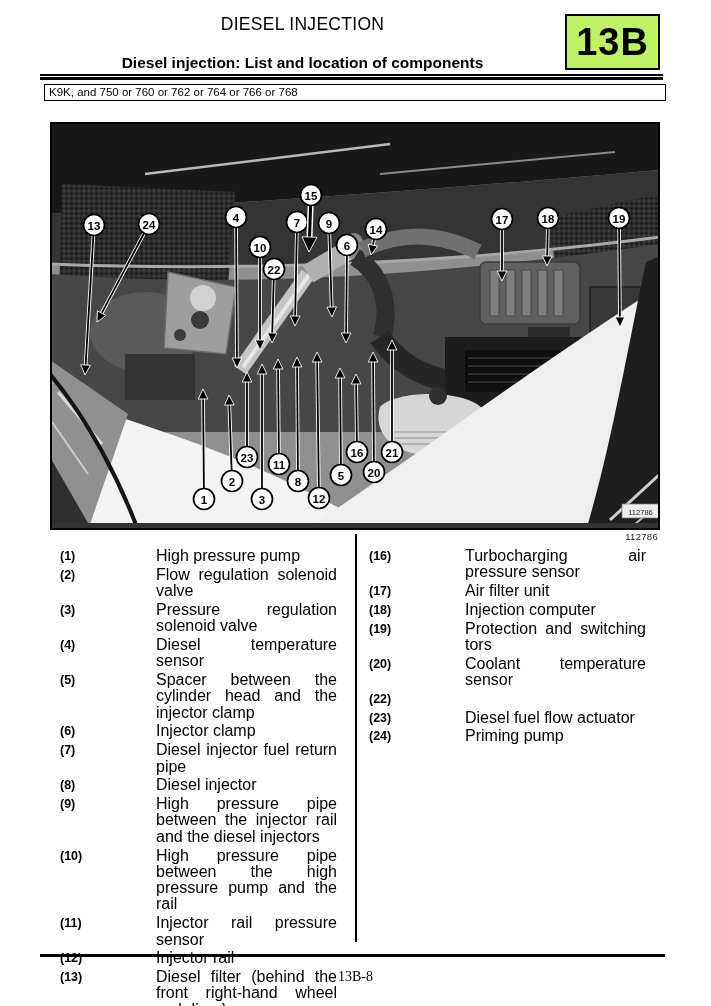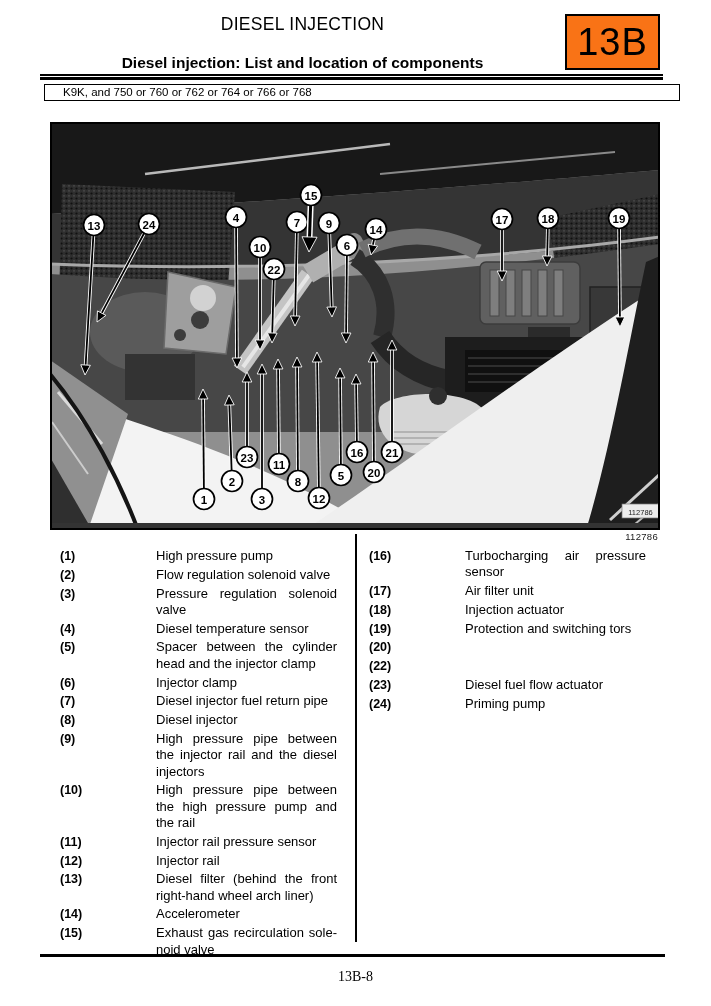--- a/index.html
+++ b/index.html
@@ -6,46 +6,46 @@
   body{
     width:711px;height:1006px;background:#ffffff;position:relative;
     font-family:"Liberation Sans",sans-serif;color:#000;overflow:hidden;
   }
   
   .header-titles{position:absolute;left:40px;top:0;width:525px;text-align:center;}
   .page-title{margin:5px;padding-top:9px;font-size:17.5px;font-weight:normal;letter-spacing:.3px;}
   .page-subtitle{margin:4px;padding-top:14px;font-size:15.5px;font-weight:bold;}
   .section-box{
     position:absolute;left:565px;top:14px;width:91px;height:52px;
-    border:2.5px solid #000;background:#f97316;
+    border:2.5px solid #000;background:#bef264;
     display:flex;align-items:center;justify-content:center;
-    font-size:38px;font-weight:normal;letter-spacing:1px;text-align:center;
+    font-size:38px;font-weight:bold;letter-spacing:1px;text-align:center;
   }
   .rule-thin{position:absolute;left:40px;top:74px;width:623px;height:1.5px;background:#000;}
   .rule-thick{position:absolute;left:40px;top:77px;width:623px;height:3px;background:#000;}
   .variant-bar{
     position:absolute;left:44px;top:84px;width:616px;height:15px;
-    border:1.5px solid #000;font-size:11.5px;line-height:15px;padding-left:18px;
+    border:1.5px solid #000;font-size:11.5px;line-height:15px;padding-left:4px;
   }
   
   .figure-wrap{position:absolute;left:50px;top:122px;width:610px;height:408px;}
   .figure-wrap svg{display:block;}
   .figure-caption{
     position:absolute;left:50px;top:531px;width:608px;text-align:right;
     font-size:9.5px;color:#1a1a1a;letter-spacing:.3px;
   }
   
   .legend{position:absolute;left:0;top:548px;width:711px;}
   .legend-col{position:absolute;top:0;width:277px;}
   #legend-left{left:60px;}
   #legend-right{left:369px;}
   .legend-divider{position:absolute;left:355px;top:-14px;width:2px;height:408px;background:#000;}
   .legend-row{display:flex;margin-bottom:2.5px;}
   .legend-row .num{flex:0 0 96px;font-weight:bold;font-size:12.5px;line-height:16.3px;}
-  .legend-row .txt{flex:1;font-size:13px;line-height:16.3px;text-align:justify;}
+  .legend-row .txt{flex:1;font-size:16px;line-height:16.3px;text-align:justify;}
   
   .footer-rule{position:absolute;left:40px;top:954px;width:625px;height:2.5px;background:#000;}
   .page-number{
     position:absolute;left:0;top:969px;width:711px;text-align:center;
     font-family:"Liberation Serif",serif;font-size:14px;
   }
 </style>
 </head>
 <body>
 
@@ -390,28 +390,29 @@
       <div class="legend-row">
         <span class="num">(16)</span>
         <span class="txt">Turbocharging air pressure sen­sor</span>
       </div>
       <div class="legend-row">
         <span class="num">(17)</span>
         <span class="txt">Air filter unit</span>
       </div>
       <div class="legend-row">
         <span class="num">(18)</span>
-        <span class="txt">Injection actuator</span>
+        <span class="txt">Injection computer</span>
       </div>
       <div class="legend-row">
         <span class="num">(19)</span>
         <span class="txt">Protection and switching tors</span>
       </div>
       <div class="legend-row">
         <span class="num">(20)</span>
+        <span class="txt">Coolant temperature sensor</span>
       </div>
       <div class="legend-row">
         <span class="num">(22)</span>
       </div>
       <div class="legend-row">
         <span class="num">(23)</span>
         <span class="txt">Diesel fuel flow actuator</span>
       </div>
       <div class="legend-row">
         <span class="num">(24)</span>

